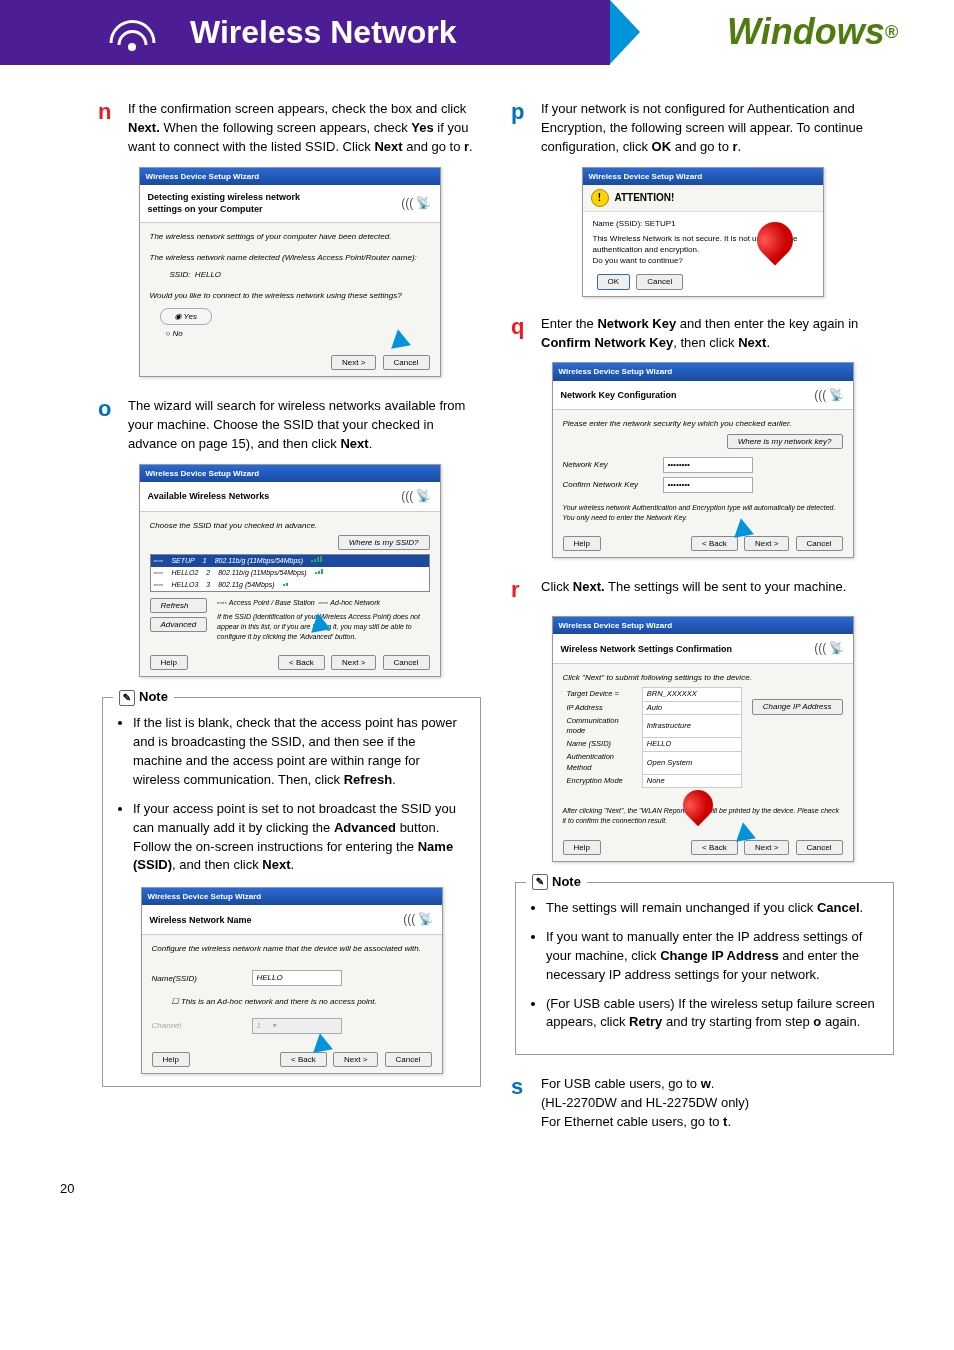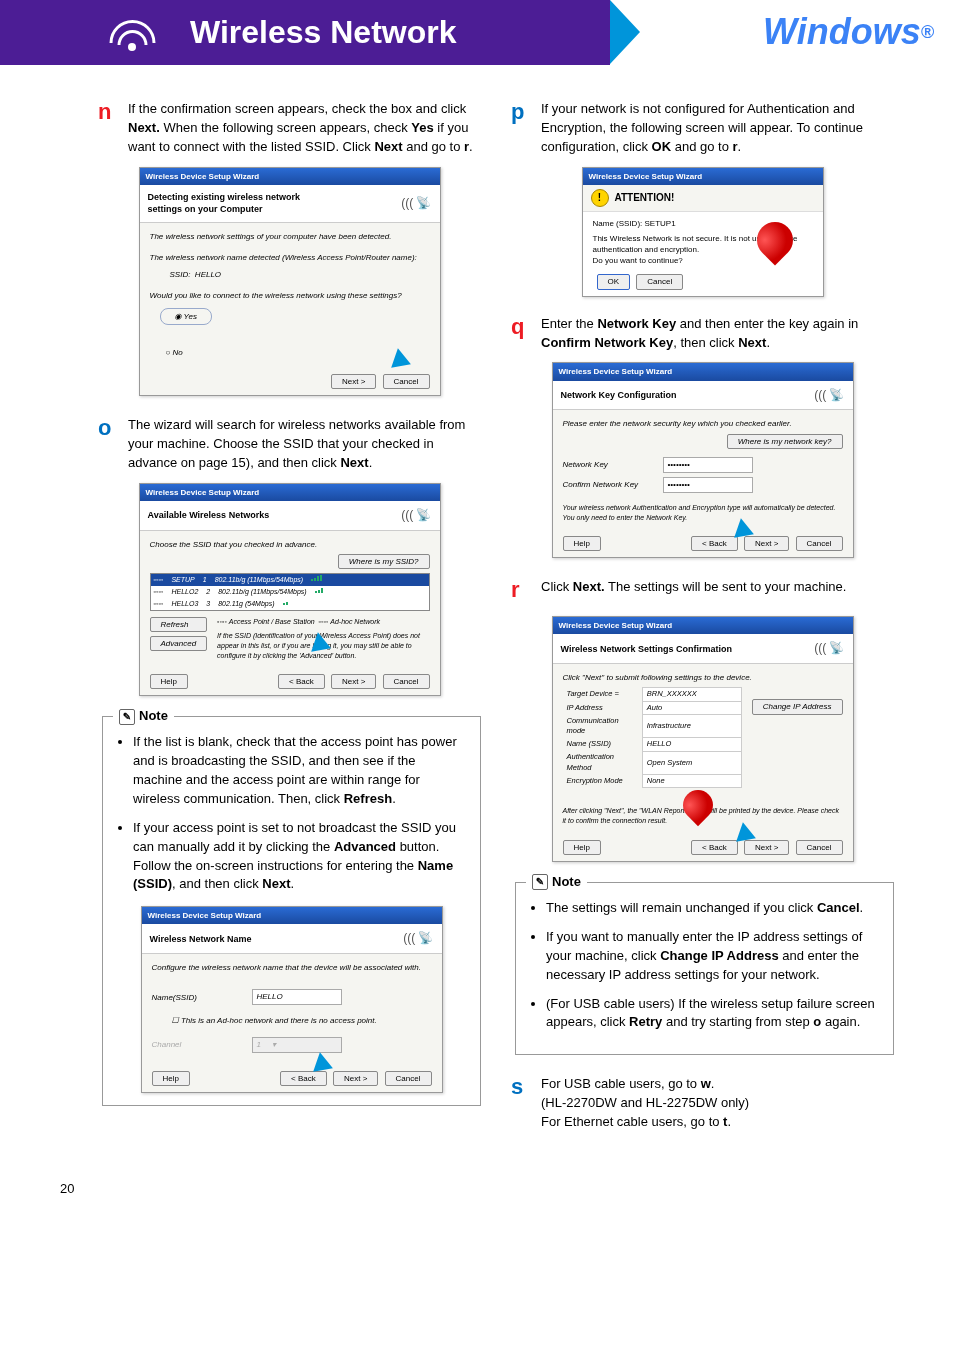--- a/index.html
+++ b/index.html
@@ -29,25 +29,25 @@
     align-items: center;
     padding-left: 190px;
     box-sizing: border-box;
   }
   .topbar-right {
     position: absolute;
     right: 0; top: 0;
     height: 65px;
     display: flex;
     align-items: center;
-    color: #3b82f6;
+    color: #4d7c0f;
     font-size: 36px;
     font-weight: bold;
     font-style: italic;
-    padding-right: 20px;
+    padding-right: 56px;
   }
   .topbar-right sup { font-size: 18px; vertical-align: super; }
   .chevron {
     position: absolute;
     left: 610px;
     top: 0;
     width: 0; height: 0;
     border-top: 32.5px solid transparent;
     border-bottom: 32.5px solid transparent;
     border-left: 30px solid #0095da;
@@ -276,21 +276,21 @@
       <div class="dlg-title">Wireless Device Setup Wizard</div>
       <div class="dlg-head">
         <div class="dlg-head-text">Detecting existing wireless network settings on your Computer</div>
         <div class="waves">((( 📡</div>
       </div>
       <div class="dlg-body">
         <div style="margin-bottom:10px">The wireless network settings of your computer have been detected.</div>
         <div>The wireless network name detected (Wireless Access Point/Router name):</div>
         <div style="margin:6px 0 10px 20px"><span>SSID:</span>&nbsp;&nbsp;<span>HELLO</span></div>
         <div>Would you like to connect to the wireless network using these settings?</div>
-        <div style="margin:6px 0 20px 10px;border:1px solid #9ac;border-radius:8px;padding:2px 14px;display:inline-block">◉ <span>Yes</span></div><br>
+        <div style="margin:6px 0 1px 10px;border:1px solid #9ac;border-radius:8px;padding:2px 14px;display:inline-block">◉ <span>Yes</span></div><br>
         <div style="margin-left:10px;padding:2px 6px;display:inline-block">○ <span>No</span></div>
         <div style="position:absolute;right:30px;bottom:2px;transform:rotate(200deg)"><span class="blue-arrow"></span></div>
       </div>
       <div class="dlg-buttons">
         <span class="dlg-btn">Next &gt;</span>
         <span class="dlg-btn">Cancel</span>
       </div>
     </div>
 
     <div class="step">

